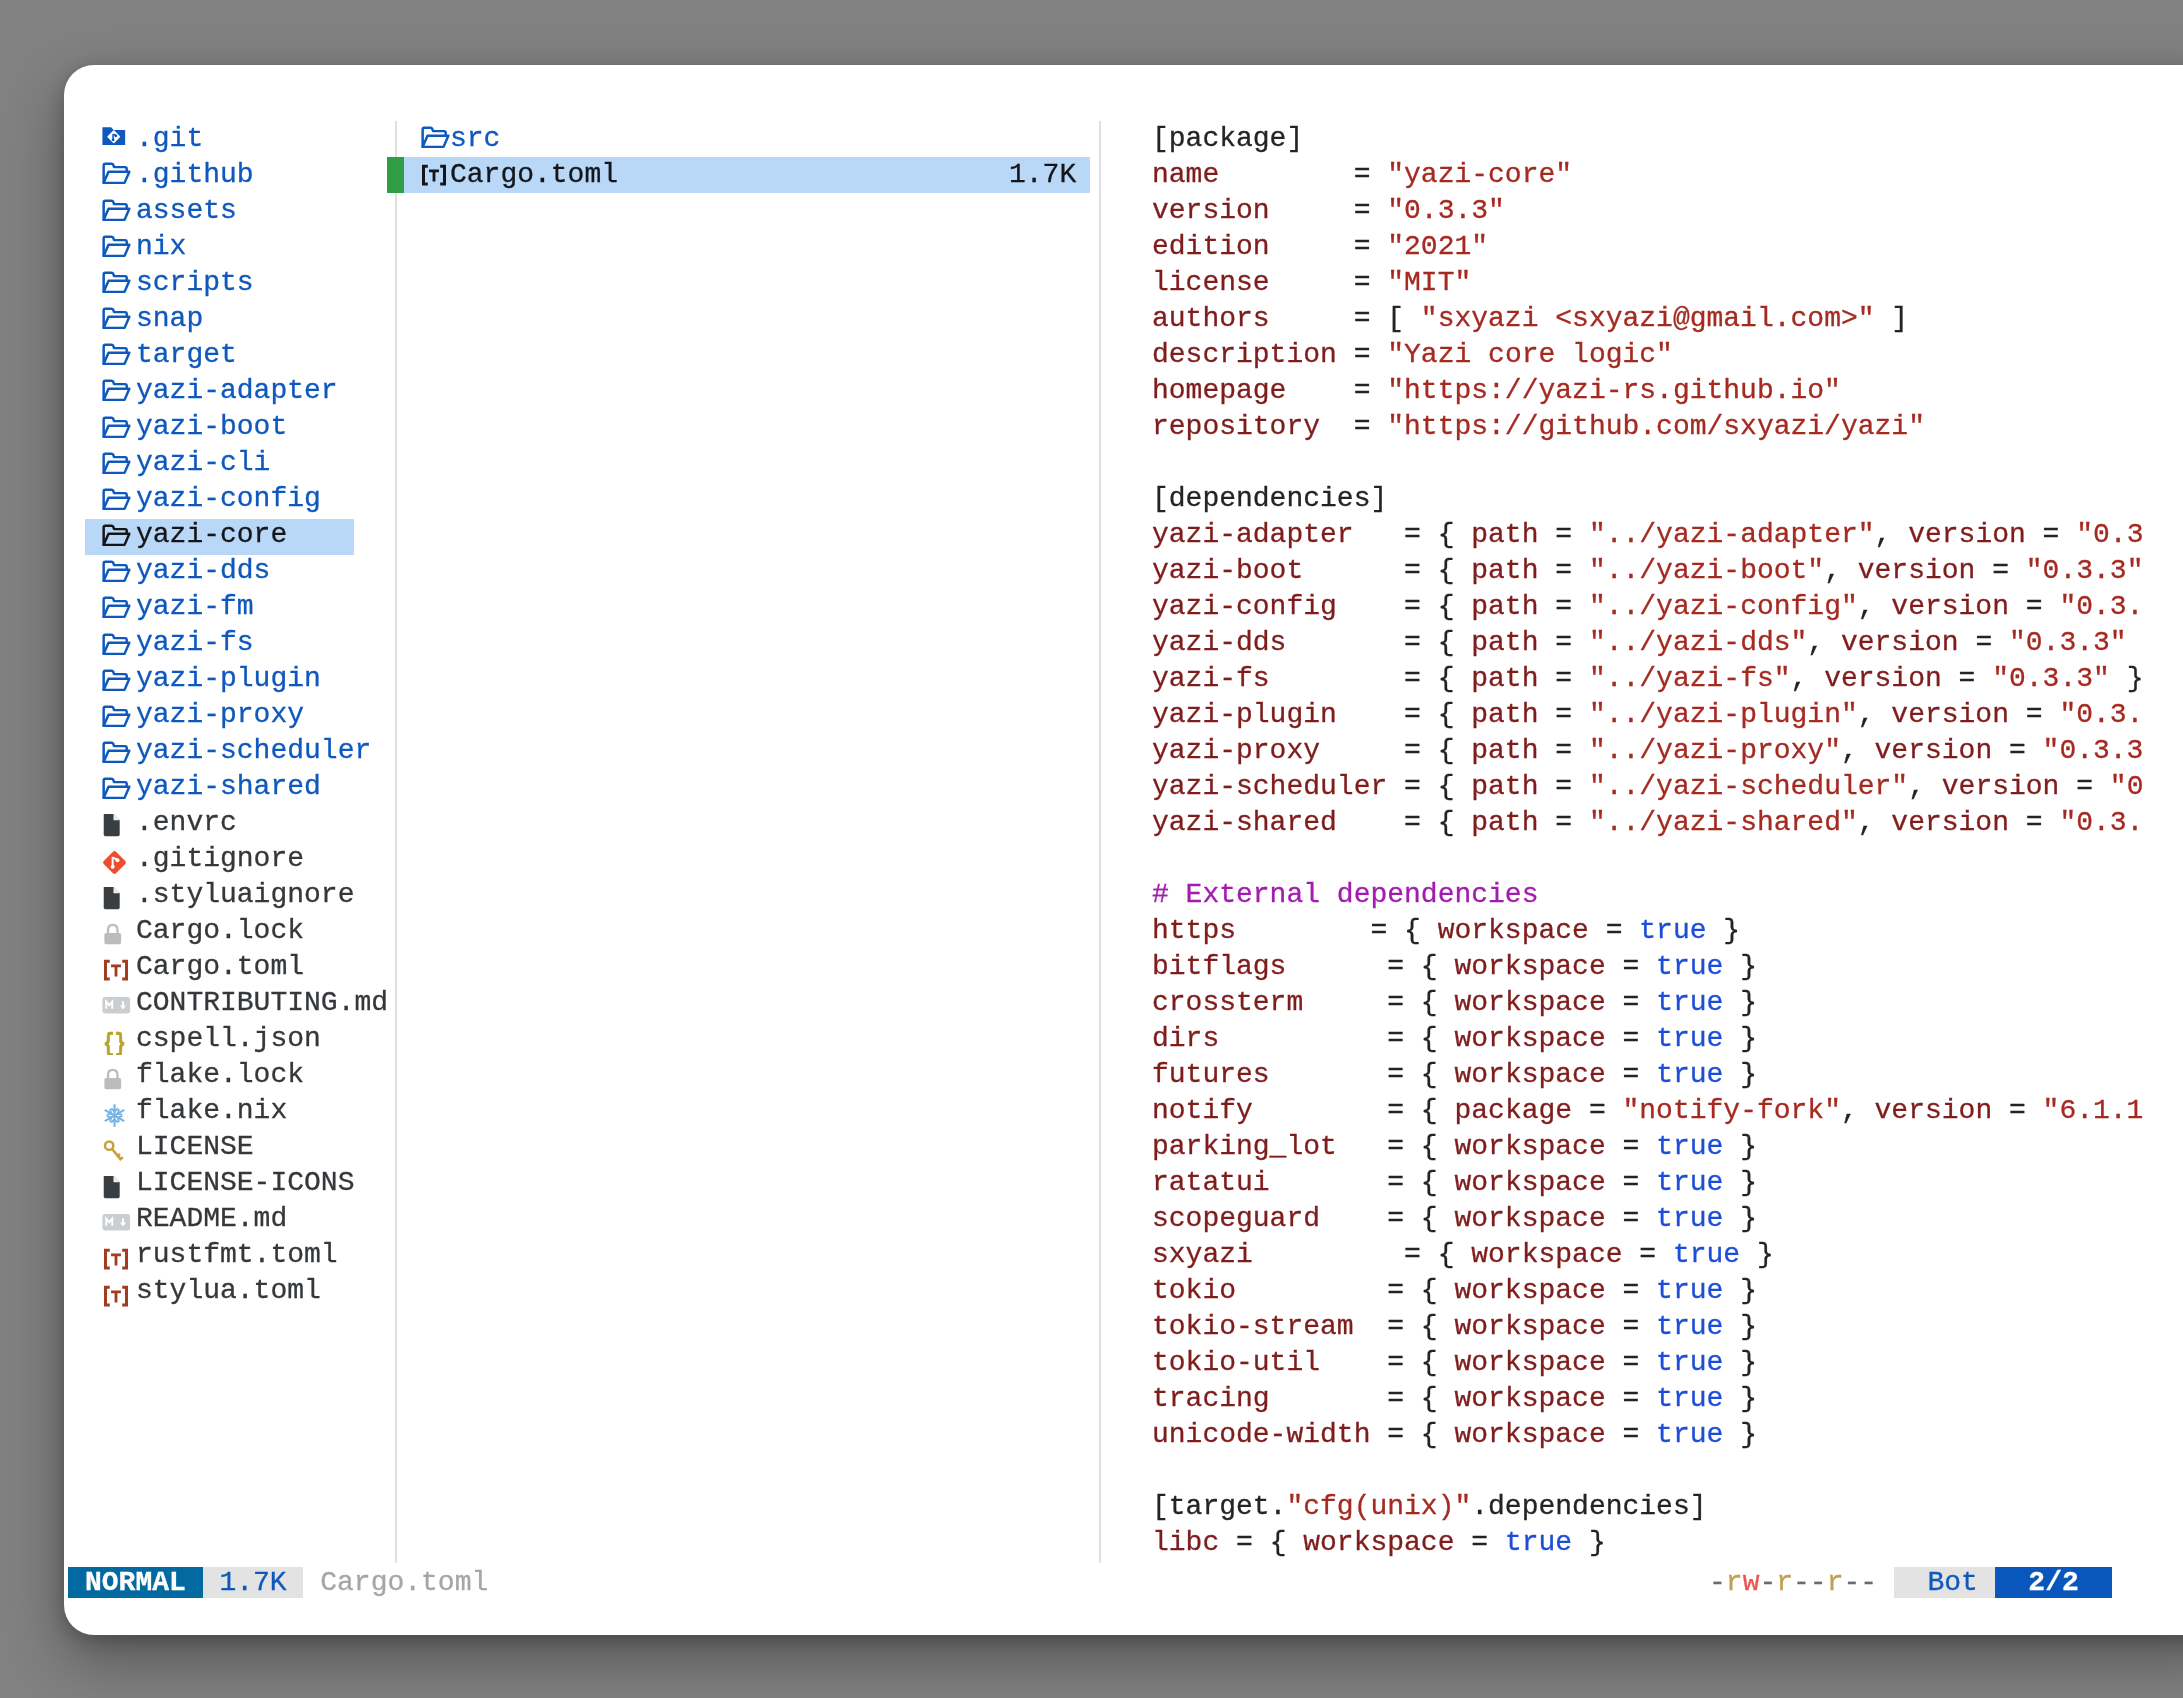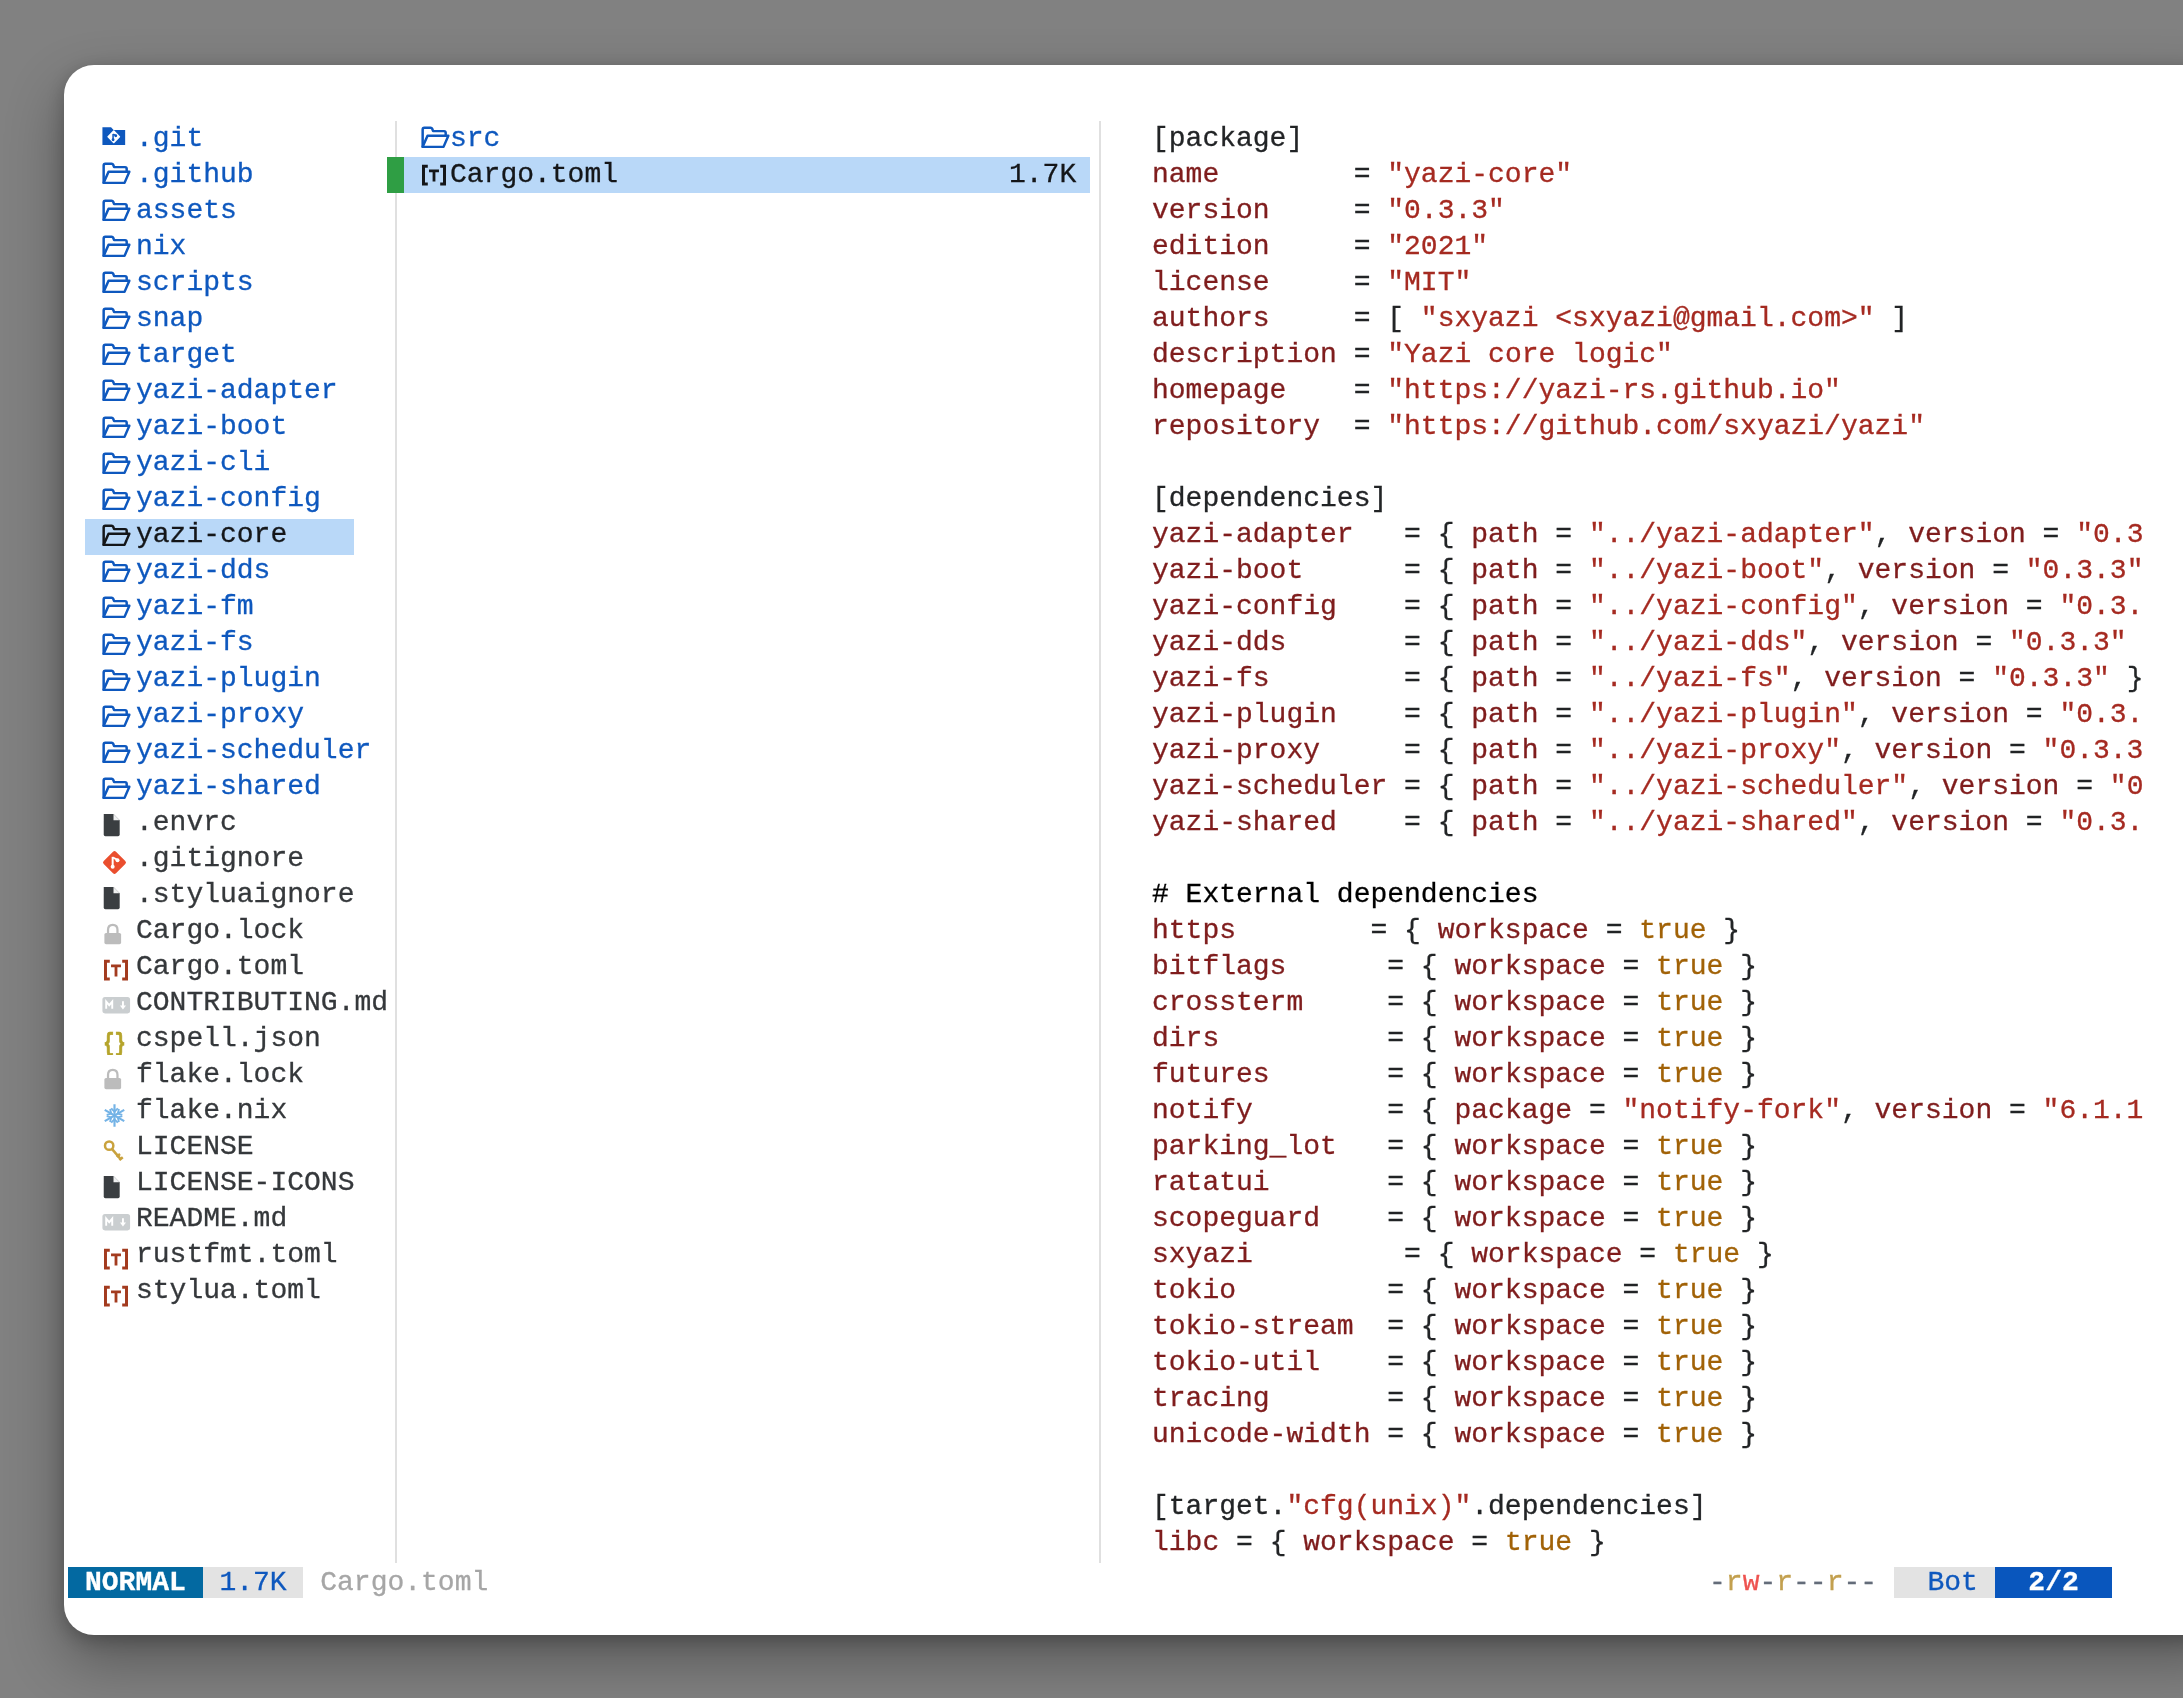--- a/index.html
+++ b/index.html
@@ -4,22 +4,22 @@
 body{width:2183px;height:1698px;background:#818181;position:relative;overflow:hidden;
   font-family:"Liberation Mono",monospace}
 #win{position:absolute;left:64px;top:65px;width:2168px;height:1570px;
   background:#fff;border-radius:30px;overflow:hidden;
   box-shadow:0 25px 59px rgba(0,0,0,.33),0 5px 18.5px rgba(0,0,0,.22)}
 pre{position:absolute;margin:0;font-family:"Liberation Mono",monospace;font-size:28px;
   line-height:36px;color:#222426;white-space:pre;-webkit-text-stroke:0.3px}
 .sep{position:absolute;width:1.7px;background:#e0e0e0}
 .k{color:#7f1d1d}
 .s{color:#a52a21}
-.b{color:#a16207}
-.c{color:#000000}
+.b{color:#1d4ed8}
+.c{color:#a21caf}
 .blue{color:#0e58be}
 .dark{color:#35383b}
 .sel{color:#141619}
 .gray{color:#a6a6a6}
 </style></head><body>
 <div id="win">
     <div class="sep" style="left:331px;top:56px;height:1442px"></div>
     <div class="sep" style="left:1035px;top:56px;height:1442px"></div>
     <div style="position:absolute;left:21px;top:454px;width:269px;height:36px;background:#b9d8f8"></div>
     <div style="position:absolute;left:340px;top:92px;width:686px;height:36px;background:#b9d8f8"></div>

